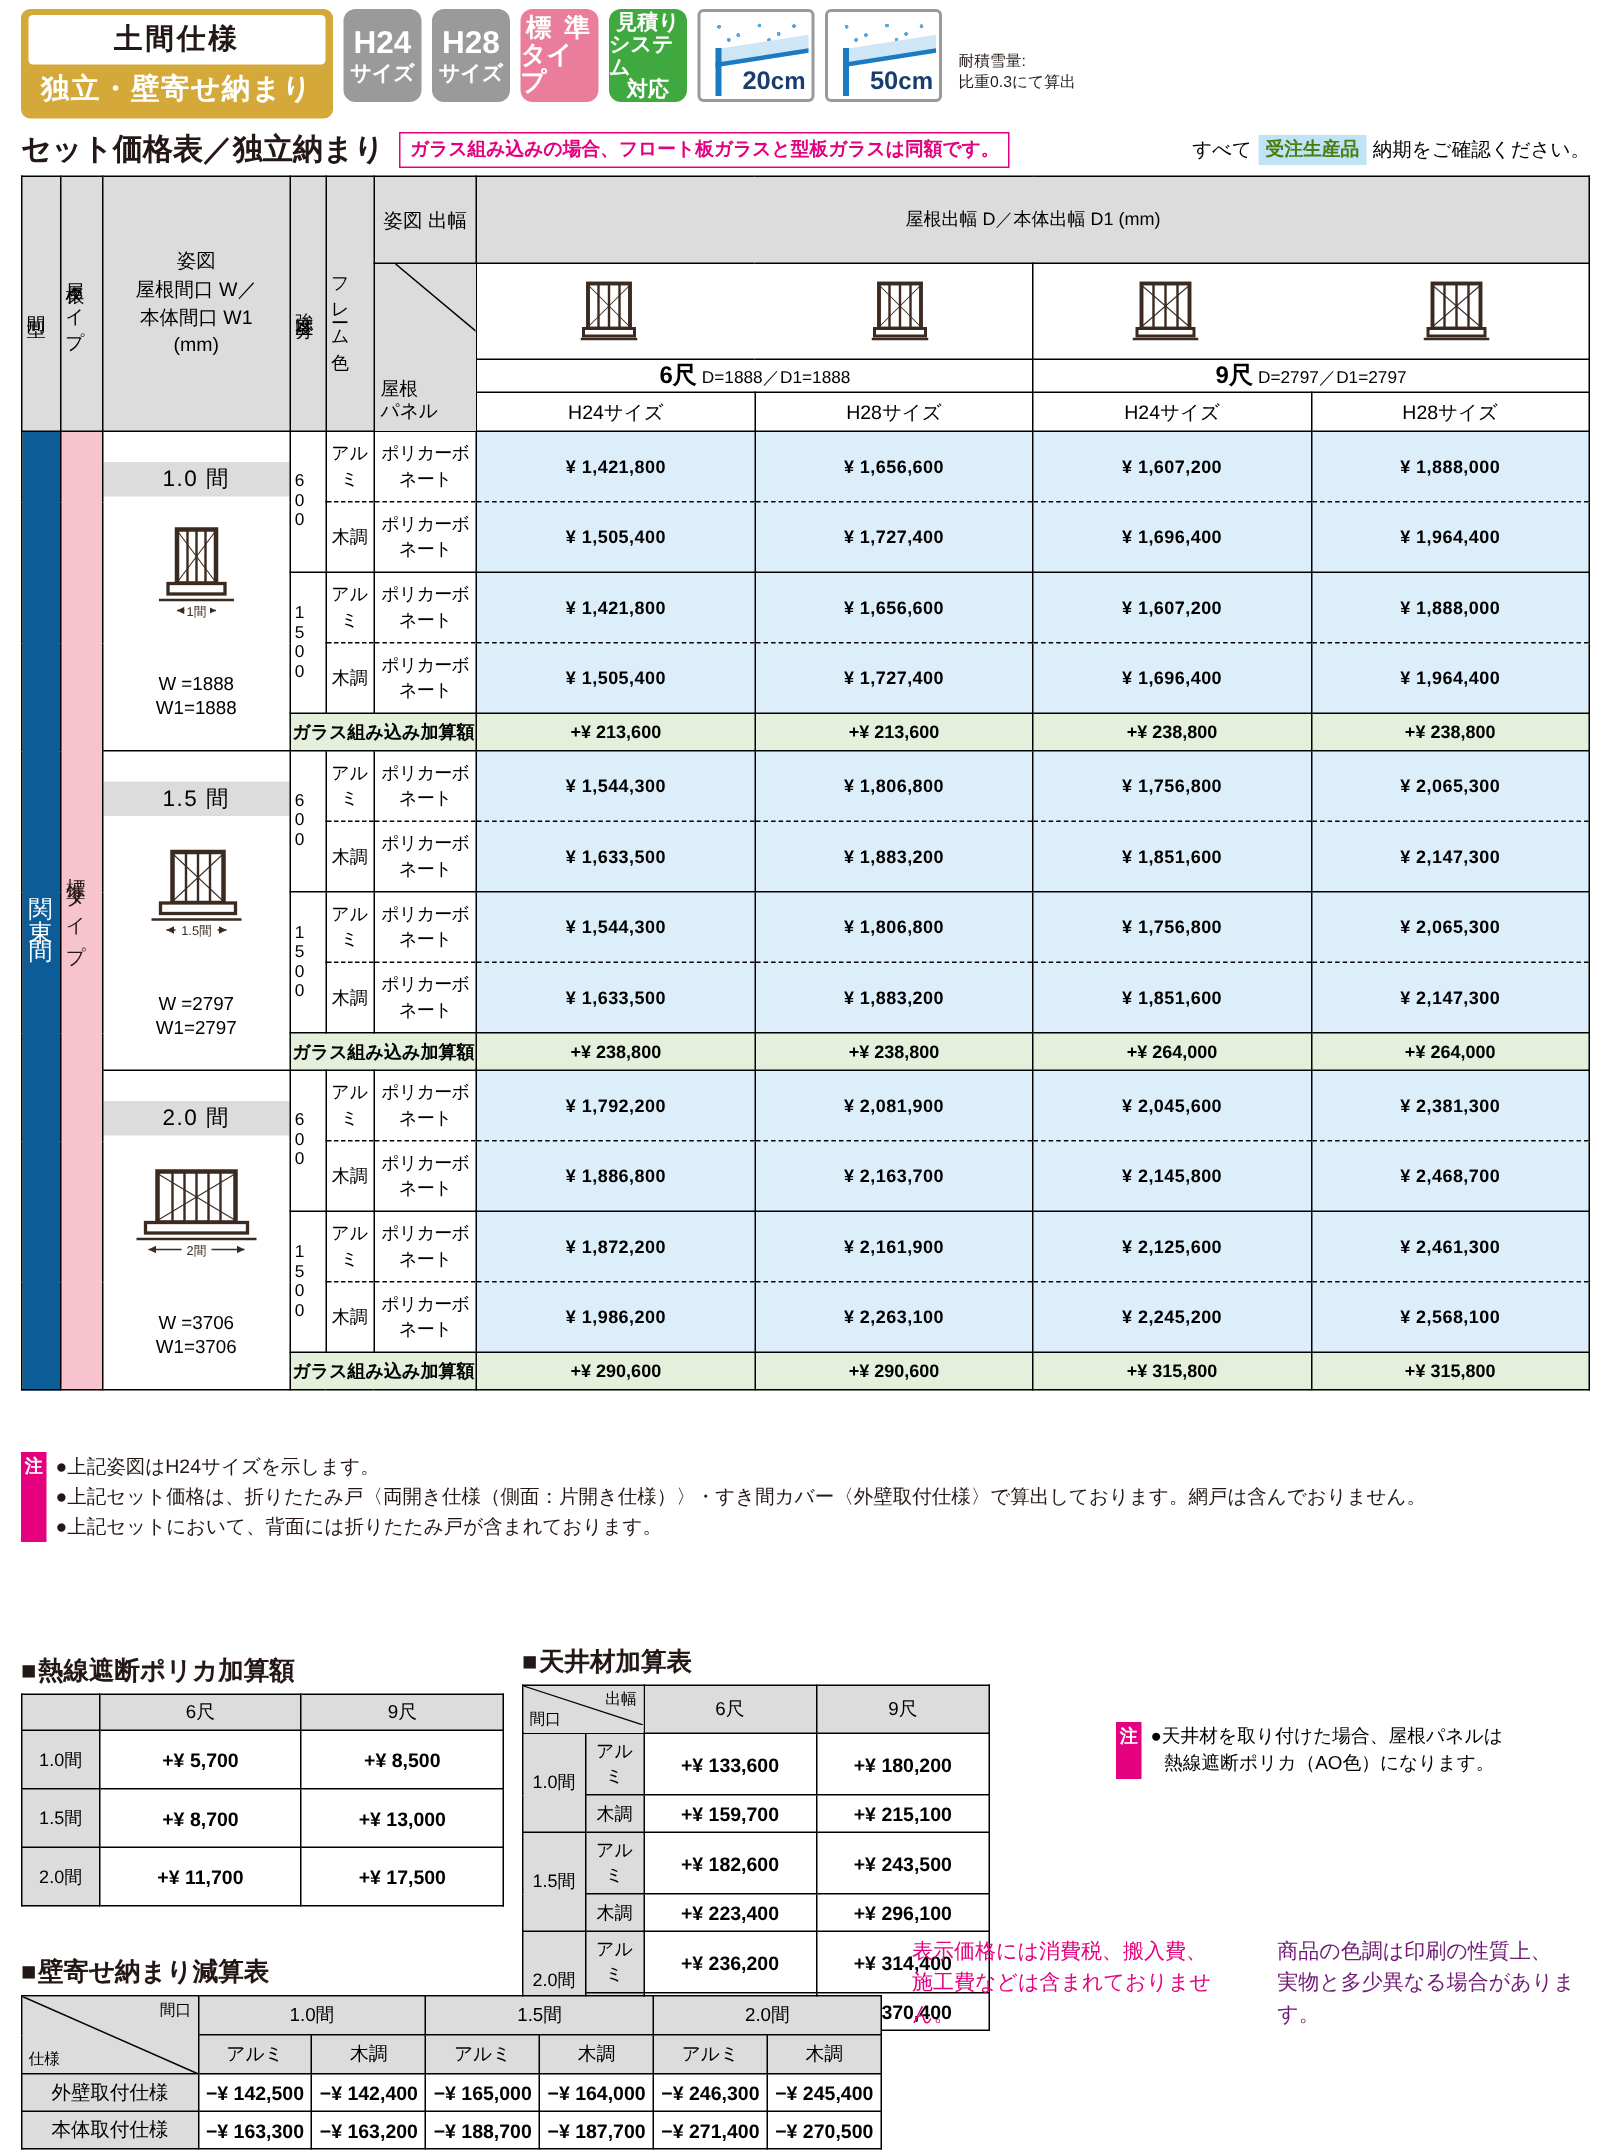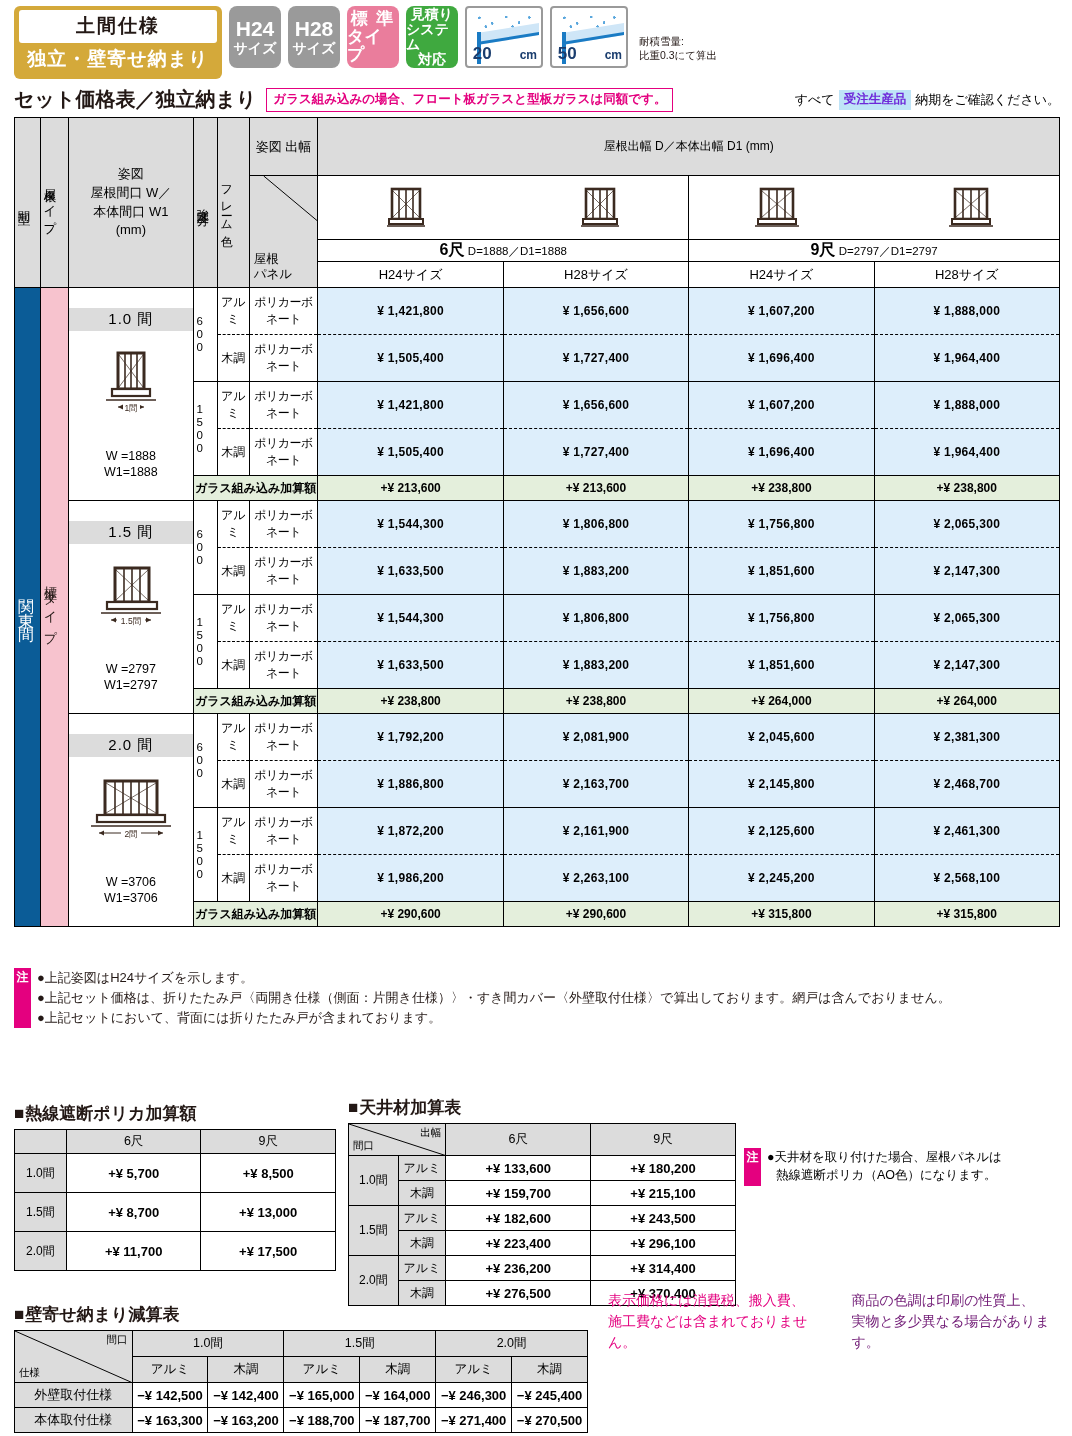--- a/index.html
+++ b/index.html
@@ -57,32 +57,32 @@
       radial-gradient(circle at 62% 85%, #5aa7dd 1.2px, transparent 1.4px);
   }
   .badge-img .slab {
     position:absolute; left:10px; right:2px; top:20px; height:12px;
     background:#cfe6f7; transform:skewY(-9deg); border-bottom:3px solid #1a7bc4;
   }
   .badge-img .post {
     position:absolute; left:10px; top:24px; bottom:2px; width:4px; background:#1a7bc4;
   }
   .badge-img .cm { position:absolute; right:4px; bottom:2px; color:#1a3d6e; font-weight:bold; font-size:17px; }
-  .badge-img .cm small { font-size:12px;padding-left:28px; }
+  .badge-img .cm small { font-size:16px; }
   .weight-note { font-size:10.5px; line-height:1.35; color:#231815; margin-left:4px; padding-top:28px; white-space:nowrap;}
 
   
   .sec-title-row { position:absolute; left:14px; top:86px; width:1046px; display:flex; align-items:center; }
   .sec-title { font-size:20px; font-weight:bold; color:#231815; letter-spacing:0px; white-space:nowrap; }
   .glass-note {
     margin-left:10px; border:1px solid #e4007f; color:#e4007f; font-size:12.5px;
     padding:2px 6px 3px; white-space:nowrap; font-weight:bold;
   }
   .made-order { margin-left:auto; display:flex; align-items:center; font-size:13px; white-space:nowrap; }
-  .made-order .chip { background:#bfe4f7; color:#6d28d9; font-weight:bold; padding:1px 5px 2px; margin:0 4px; font-size:12.5px;}
+  .made-order .chip { background:#bfe4f7; color:#4d7c0f; font-weight:bold; padding:1px 5px 2px; margin:0 4px; font-size:12.5px;}
 
   
   .maintable { position:absolute; left:14px; top:117px; width:1046px; border-collapse:collapse; }
   .maintable td, .maintable th { border:1px solid #000; padding:0; font-size:12px; text-align:center; vertical-align:middle; }
   .hdr { background:#dcdcdc; font-weight:normal; }
   .vert { writing-mode:vertical-rl; text-orientation:upright; letter-spacing:2px; white-space:nowrap; font-size:12.5px; }
   .vert-lt { writing-mode:vertical-rl; letter-spacing:1px; white-space:nowrap; font-size:12.5px; }
   .c-blue { background:#0b5c97; color:#fff; }
   .c-pink { background:#f7c3ce; color:#231815; }
   .price { background:#ddeefb; font-weight:bold; font-size:14.5px; letter-spacing:0.3px; }
@@ -561,21 +561,21 @@
         <td class="rowh" style="height:39px">2.0間</td>
         <td class="val">+¥  11,700</td>
         <td class="val">+¥  17,500</td>
       </tr>
     </tbody>
       </table>
   </div>
 
   <div class="sub" style="left:348px; top:1096px;">
     <div class="lt-title">天井材加算表</div>
-    <table class="small" style="margin-top:4px;width:388px">
+    <table class="small" style="margin-top:4px;width:312px">
       <colgroup>
           <col style="width:50px">
           <col style="width:48px">
           <col style="width:146px">
           <col style="width:146px">
         </colgroup>
       <tbody>
           <tr>
         <th colspan="2" class="diagbox" style="height:32px">
           <svg class="dl" viewBox="0 0 98 32" preserveAspectRatio="none">

